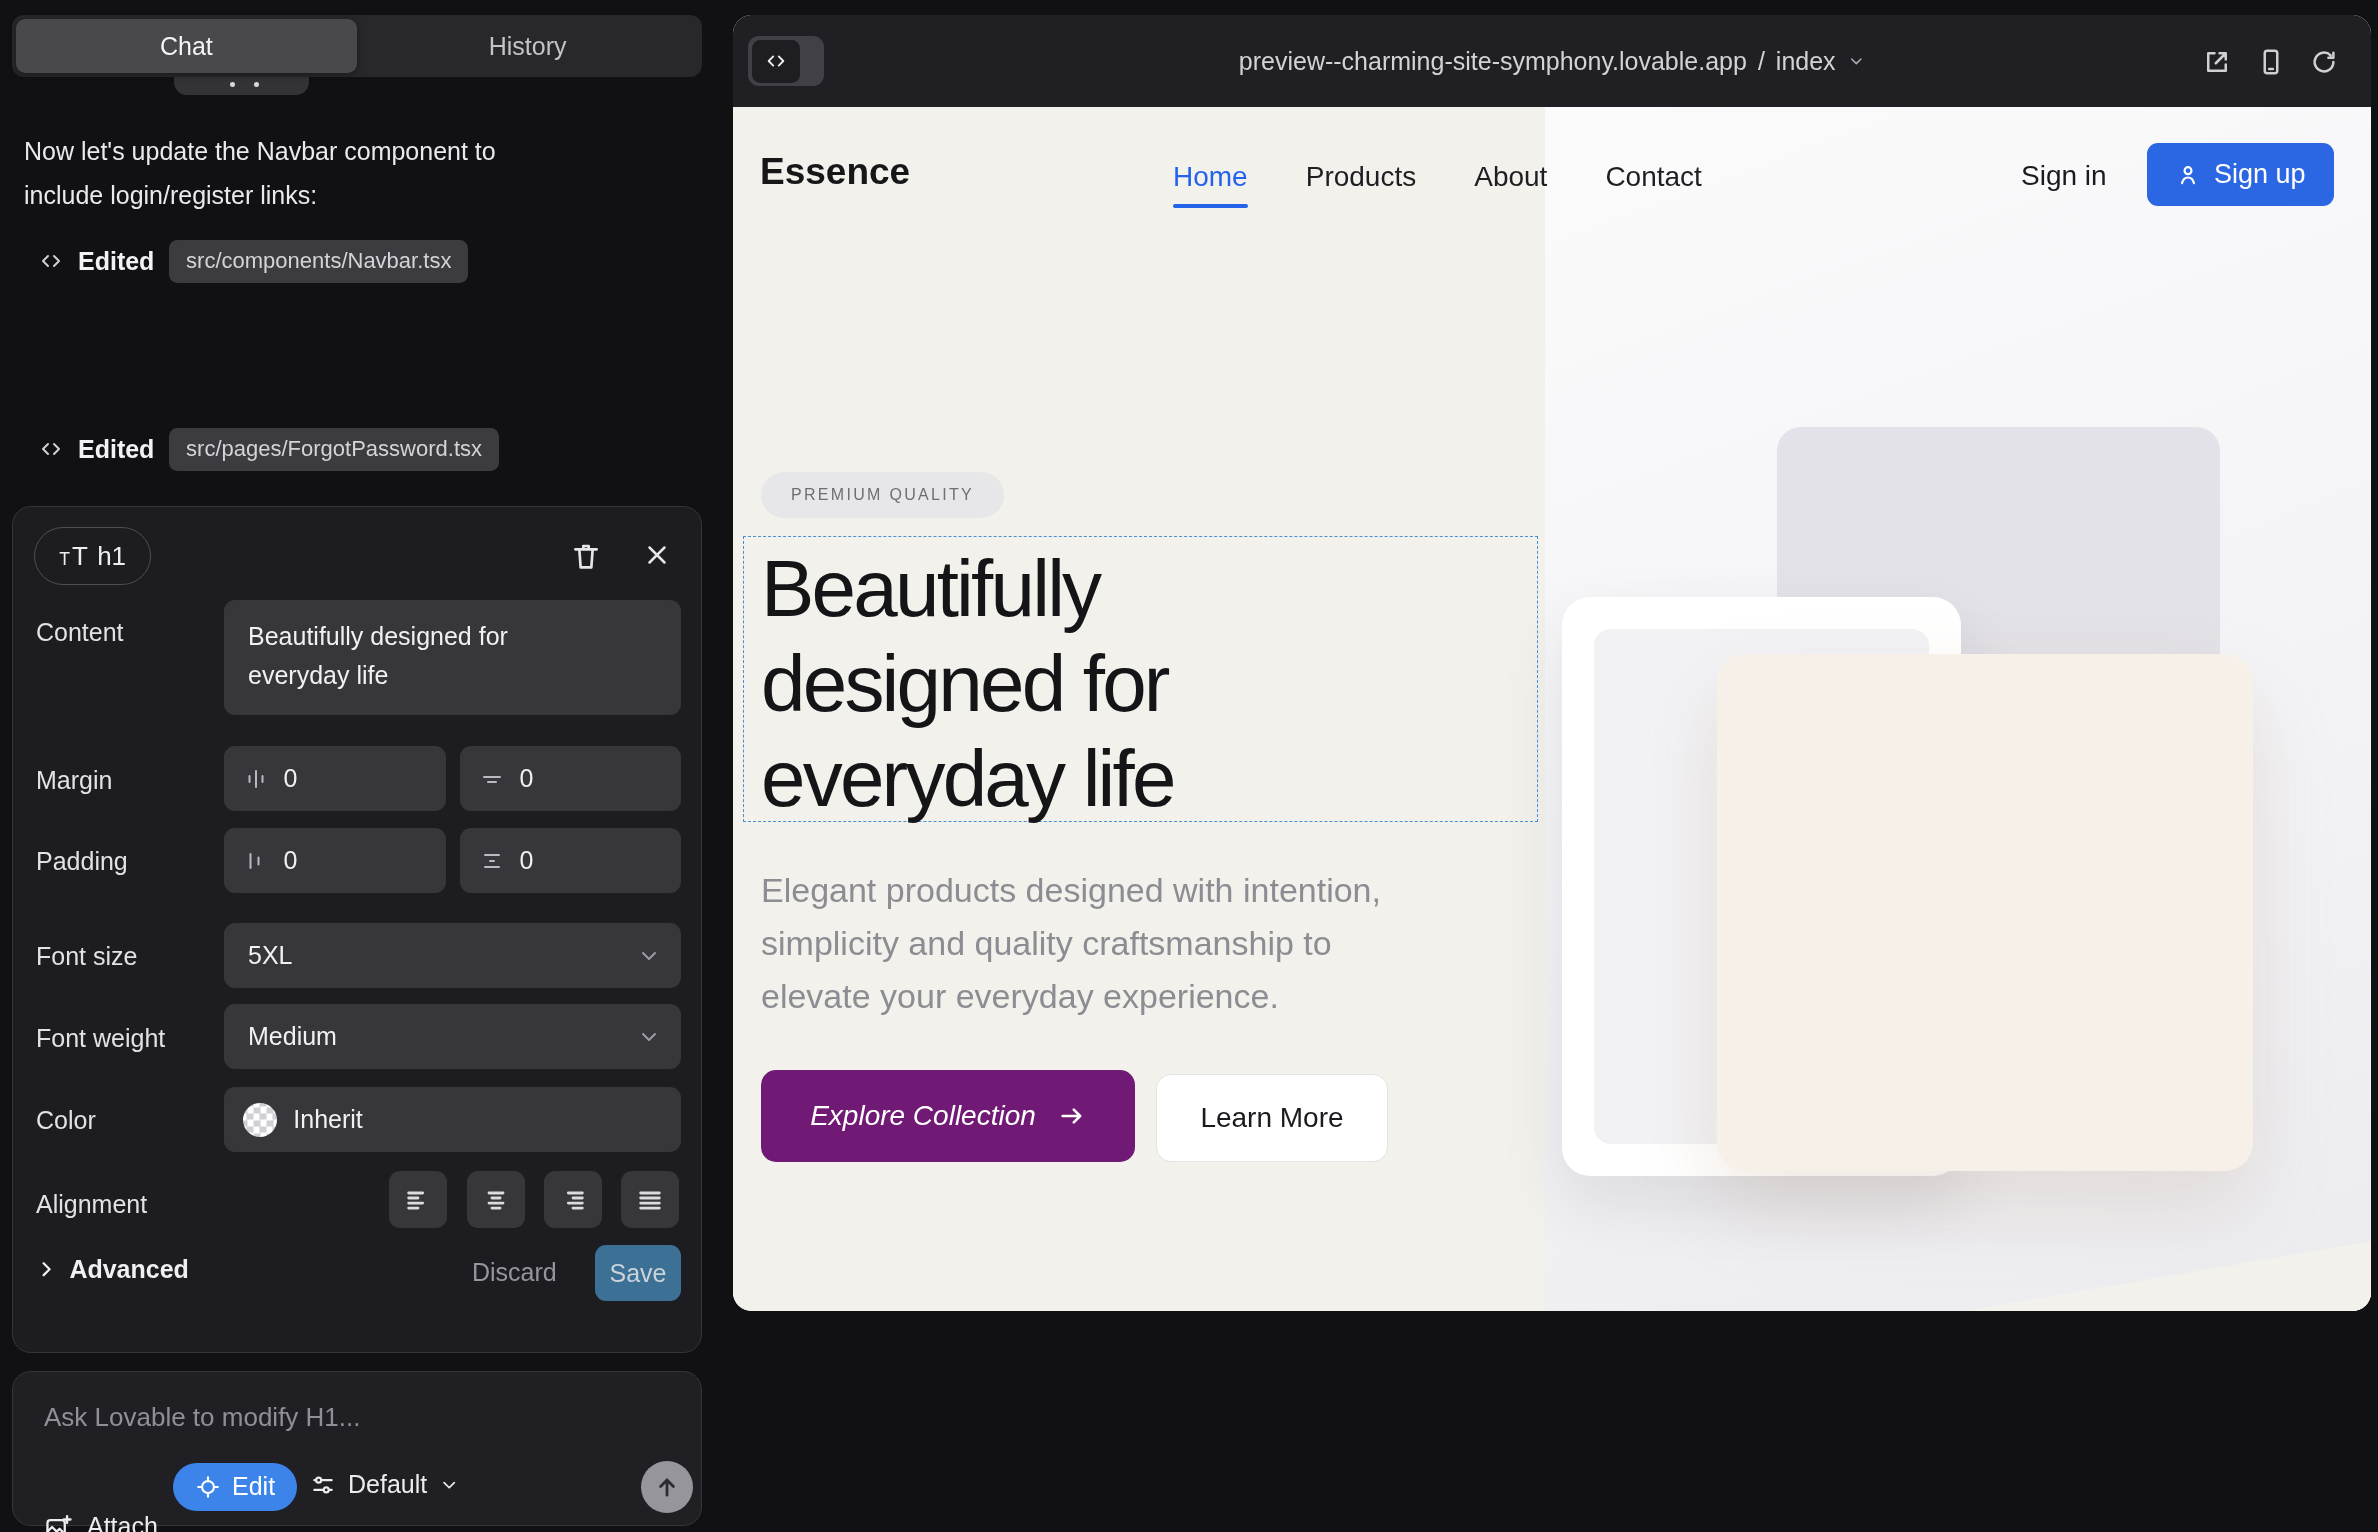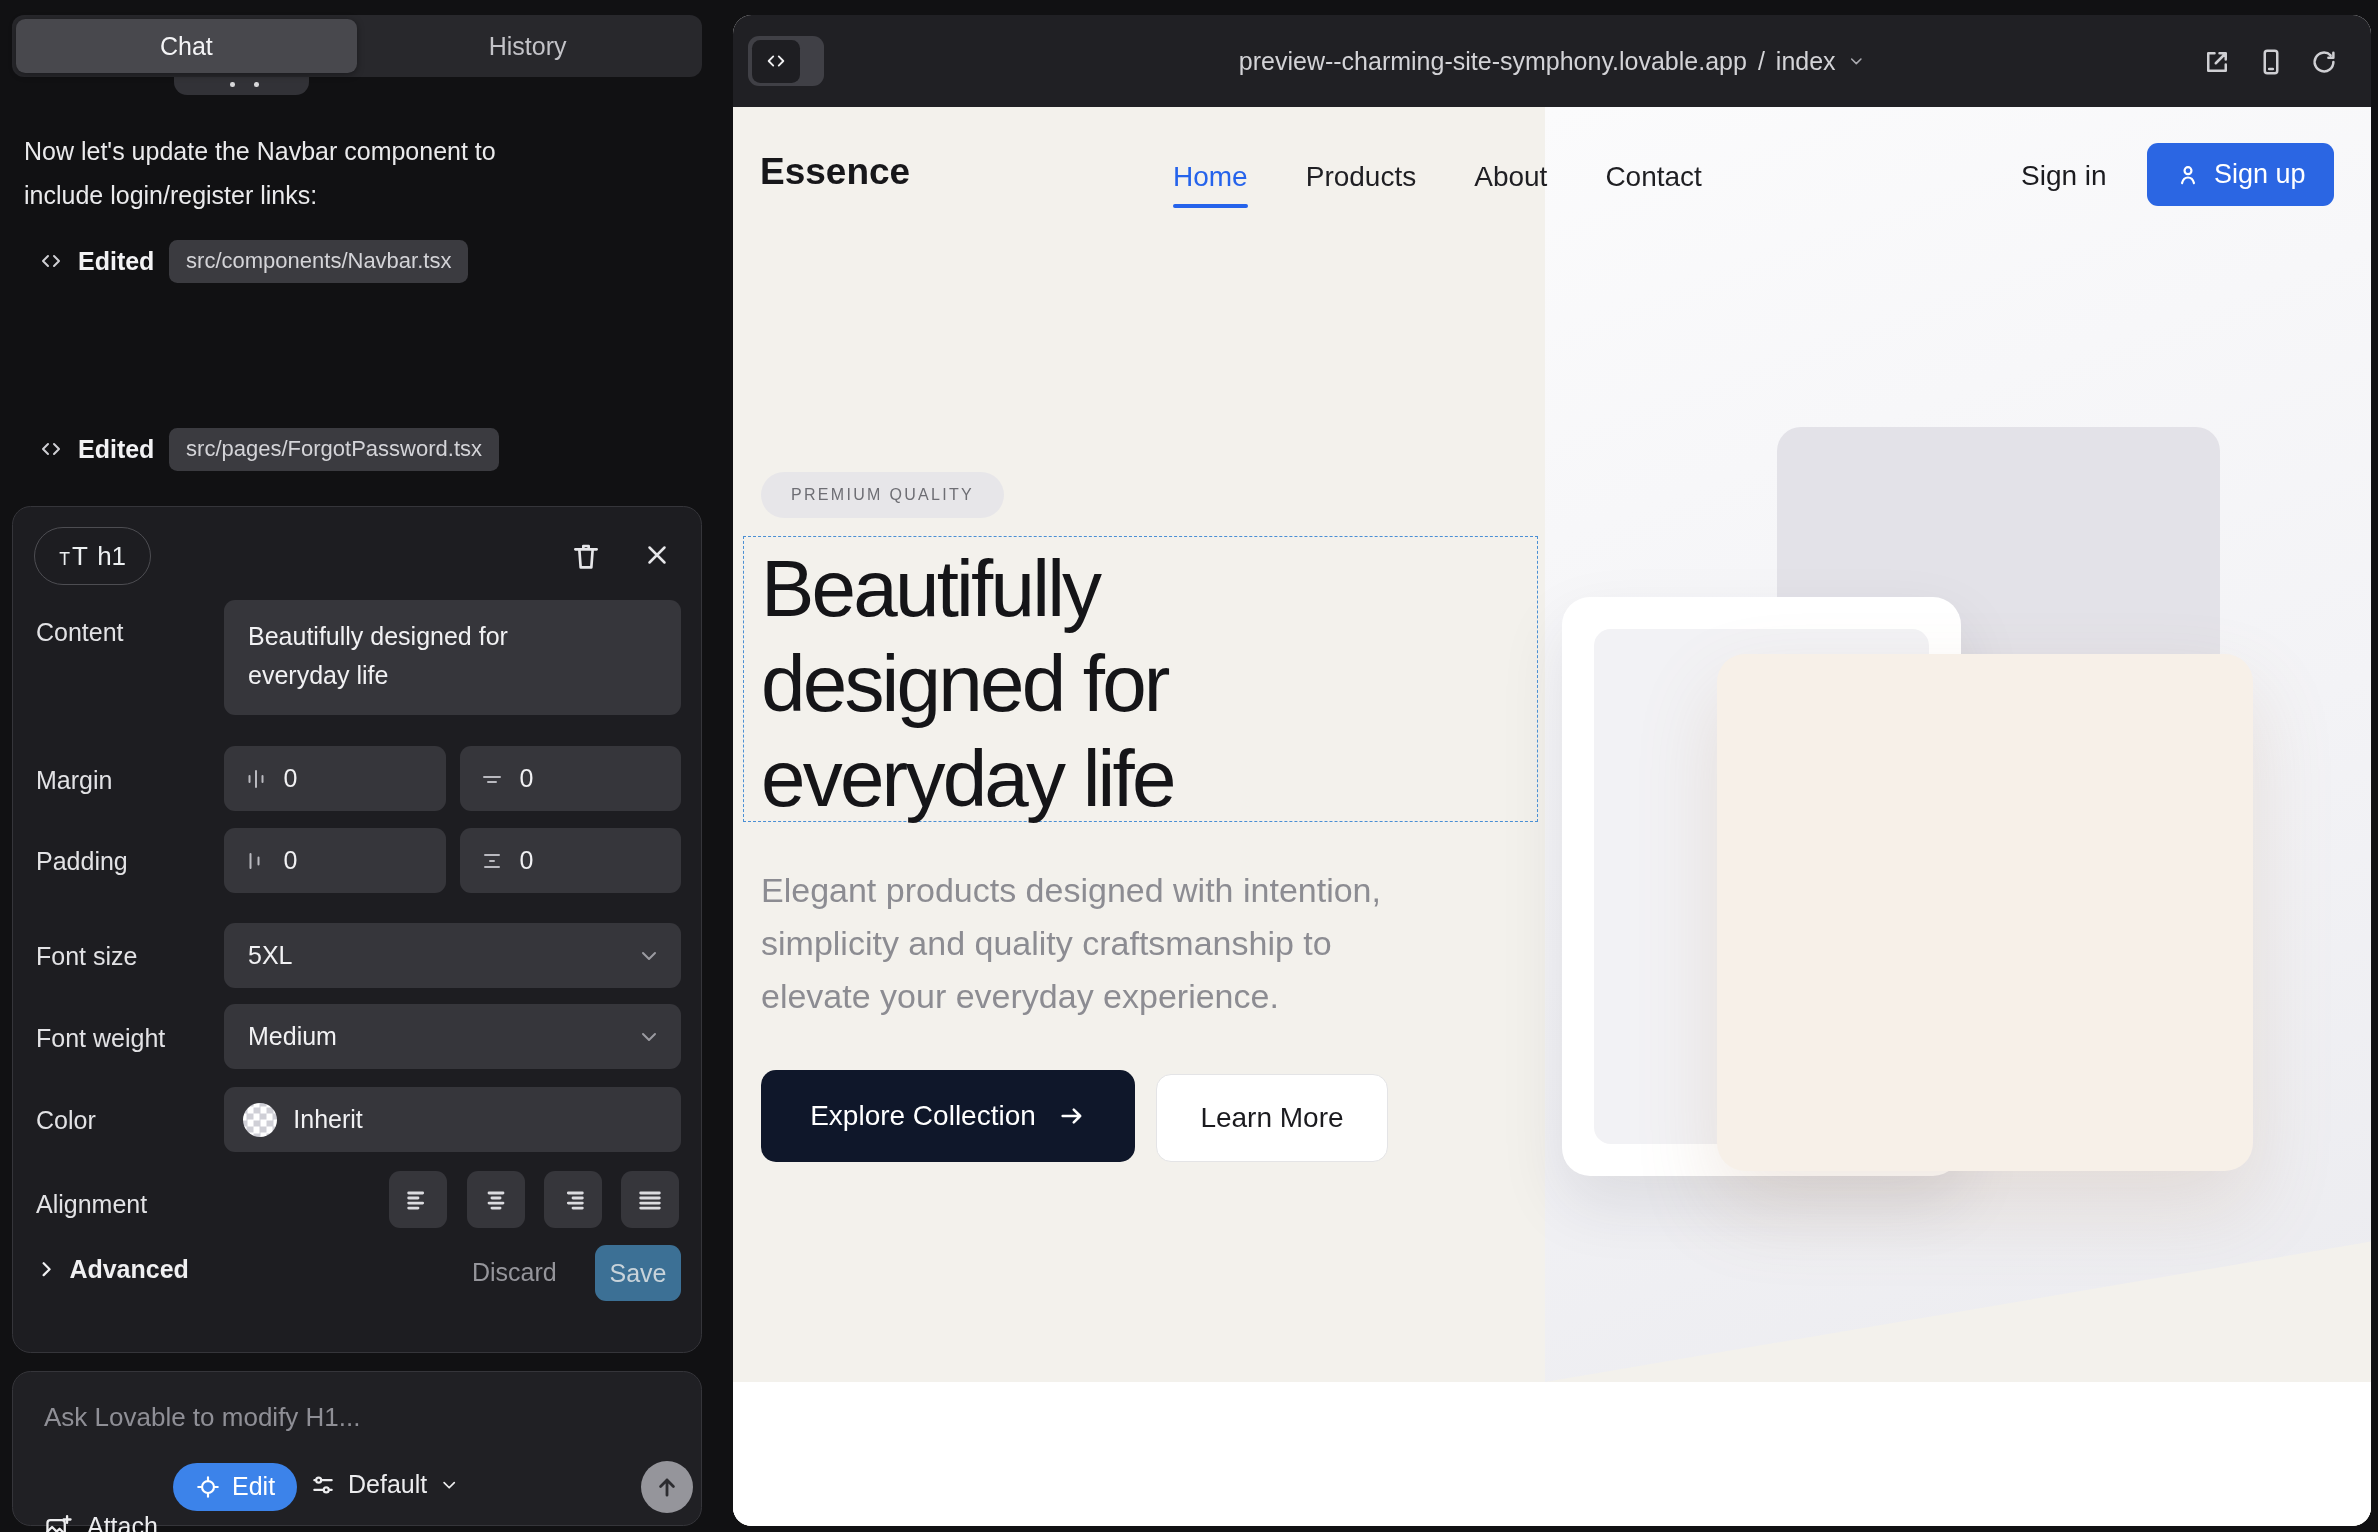--- a/index.html
+++ b/index.html
@@ -47,21 +47,21 @@
   
   .composer { position:absolute; left:12px; top:1371px; width:690px; height:155px; background:#202024; border:0.9px solid #35353a; border-radius:18.6px; z-index:3; }
   .composer-input { position:absolute; left:31px; top:30px; font-size:26px; color:#8f8f96; }
   .composer-row { position:absolute; left:0; top:89px; width:100%; height:52px; }
   .attach-btn { position:absolute; left:31px; top:9.3px; display:flex; align-items:center; gap:13px; color:#ececee; font-size:25px; cursor:pointer;margin-top:42px; }
   .edit-pill { position:absolute; left:160px; top:1.9px; height:48px; padding:0 22px; background:#3c83ea; border-radius:24px; display:flex; align-items:center; gap:11px; color:#ffffff; font-size:25px; cursor:pointer; }
   .default-btn { position:absolute; left:297px; top:9.3px; display:flex; align-items:center; gap:12px; color:#ececee; font-size:25px; cursor:pointer; }
   .send-btn { position:absolute; left:628px; top:0px; width:52px; height:52px; border-radius:50%; background:#95959b; color:#2c2c30; display:flex; align-items:center; justify-content:center; cursor:pointer; }
 
   
-  .preview { position:absolute; left:733px; top:15px; width:1638px; height:1511px; border-radius:18.6px; overflow:hidden; background:#ffffff; }
+  .preview { position:absolute; left:733px; top:15px; width:1638px; height:1296px; border-radius:18.6px; overflow:hidden; background:#ffffff; }
   .bbar { position:absolute; left:0; top:0; width:100%; height:92px; background:#202024; }
   .code-toggle { position:absolute; left:15px; top:21.3px; width:76px; height:50px; background:#404046; border-radius:11px; cursor:pointer; }
   .code-toggle-inner { position:absolute; left:3.7px; top:3.7px; width:48px; height:43px; background:#1e1e22; border-radius:8.3px; display:flex; align-items:center; justify-content:center; color:#f0f0f2; }
   .url-wrap { position:absolute; left:0; top:0; width:100%; height:92px; display:flex; align-items:center; justify-content:center; gap:11px; font-size:25px; color:#d3d3d7; }
   .url-chev { color:#a9a9af; }
   .bbar-ic { position:absolute; top:32px; width:30px; height:30px; color:#cfcfd3; cursor:pointer; }
 
   .site { position:absolute; left:0; top:92px; width:1638px; height:1419px; background:#f3f1ec; overflow:hidden; }
   .right-panel { position:absolute; left:812px; top:0; width:826px; height:1275px; background:linear-gradient(160deg,#fbfbfc 0%,#f3f3f6 55%,#ebebef 100%); z-index:0; }
   .card-lavender { position:absolute; left:232px; top:320px; width:443px; height:417px; border-radius:24px; background:#e3e2e8; }
@@ -78,21 +78,21 @@
   .nav-link.active::after { content:""; position:absolute; left:0; right:0; bottom:-15px; height:3.7px; background:#2563eb; border-radius:1.9px; }
   .sign-in { position:absolute; left:1288px; top:53px; font-size:28px; color:#1b1b1f; cursor:pointer; z-index:2; }
   .sign-up { position:absolute; left:1414px; top:36px; height:63px; padding:0 28px; background:#2b66e3; border:none; border-radius:11px; color:#ffffff; font-size:27px; font-family:inherit; display:flex; align-items:center; gap:13px; cursor:pointer; z-index:2; }
 
   .hero-badge { position:absolute; left:28px; top:365px; height:46px; padding:0 30px; border-radius:23px; background:#e7e6e9; color:#6e6e74; font-size:16px; letter-spacing:2.3px; font-weight:500; display:flex; align-items:center; z-index:2; }
   .sel-box { position:absolute; left:10.2px; top:429px; width:795px; height:286px; border:1.9px dashed #4a8fd4; z-index:2; }
   .hero-h1 { position:absolute; left:28px; top:434px; font-size:80px; line-height:95px; font-weight:500; letter-spacing:-2.8px; color:#151518; z-index:2; }
   .hero-h1 span { display:block; }
   .hero-p { position:absolute; left:28px; top:757px; font-size:34px; line-height:53px; color:#8c8c92; z-index:2; }
   .hero-p span { display:block; }
-  .cta-primary { position:absolute; left:28px; top:963px; width:374px; height:92px; background:#0f172a; color:#ffffff; border:none; border-radius:15px; font-size:28px; font-family:inherit; display:flex; align-items:center; justify-content:center; gap:22px; cursor:pointer; z-index:2; }
+  .cta-primary { position:absolute; left:28px; top:963px; width:374px; height:92px; background:#701a75; color:#ffffff; border:none; border-radius:15px; font-size:28px; font-family:inherit; display:flex; align-items:center; justify-content:center; gap:22px; cursor:pointer; z-index:2;font-style:italic; }
   .cta-secondary { position:absolute; left:423px; top:967px; width:232px; height:88px; background:#ffffff; color:#1b1b1f; border:1.4px solid #e4e4e6; border-radius:15px; font-size:28px; font-family:inherit; display:flex; align-items:center; justify-content:center; cursor:pointer; z-index:2; }
 </style>
 </head>
 <body>
 
 <div id="app">
 
   <div class="tabs-bar">
     <div class="tab active">Chat</div>
     <div class="tab inactive">History</div>

